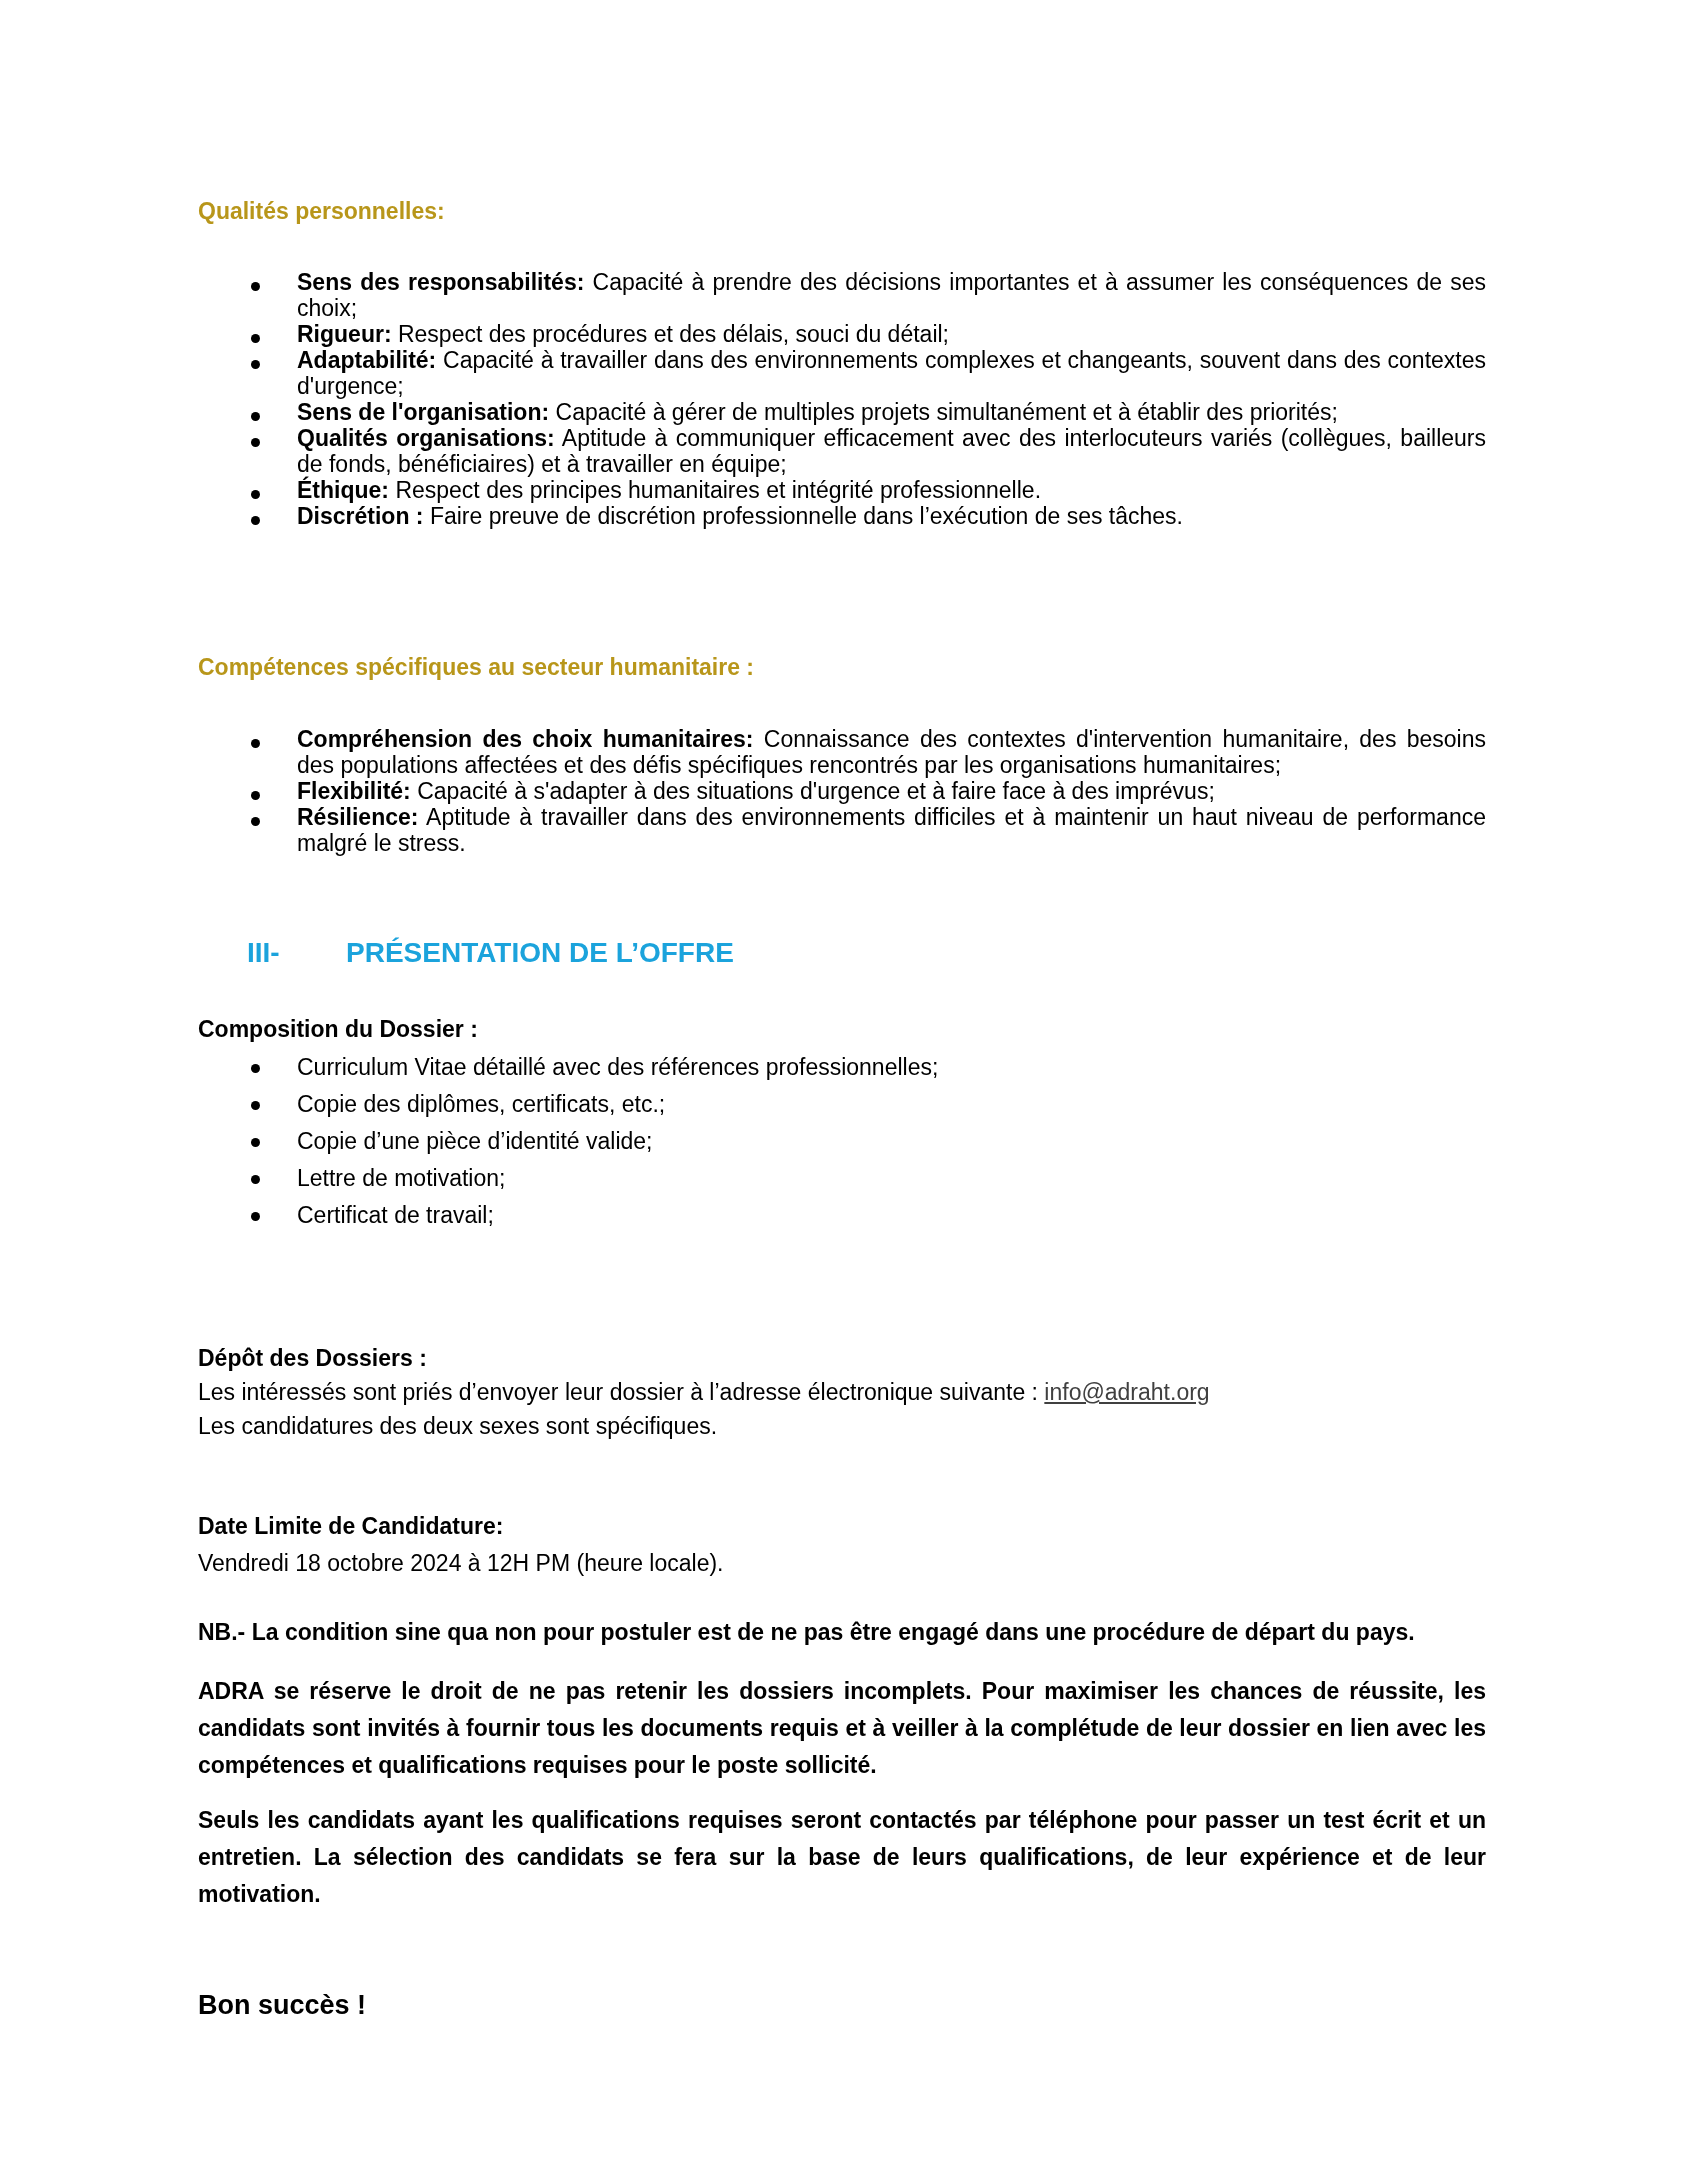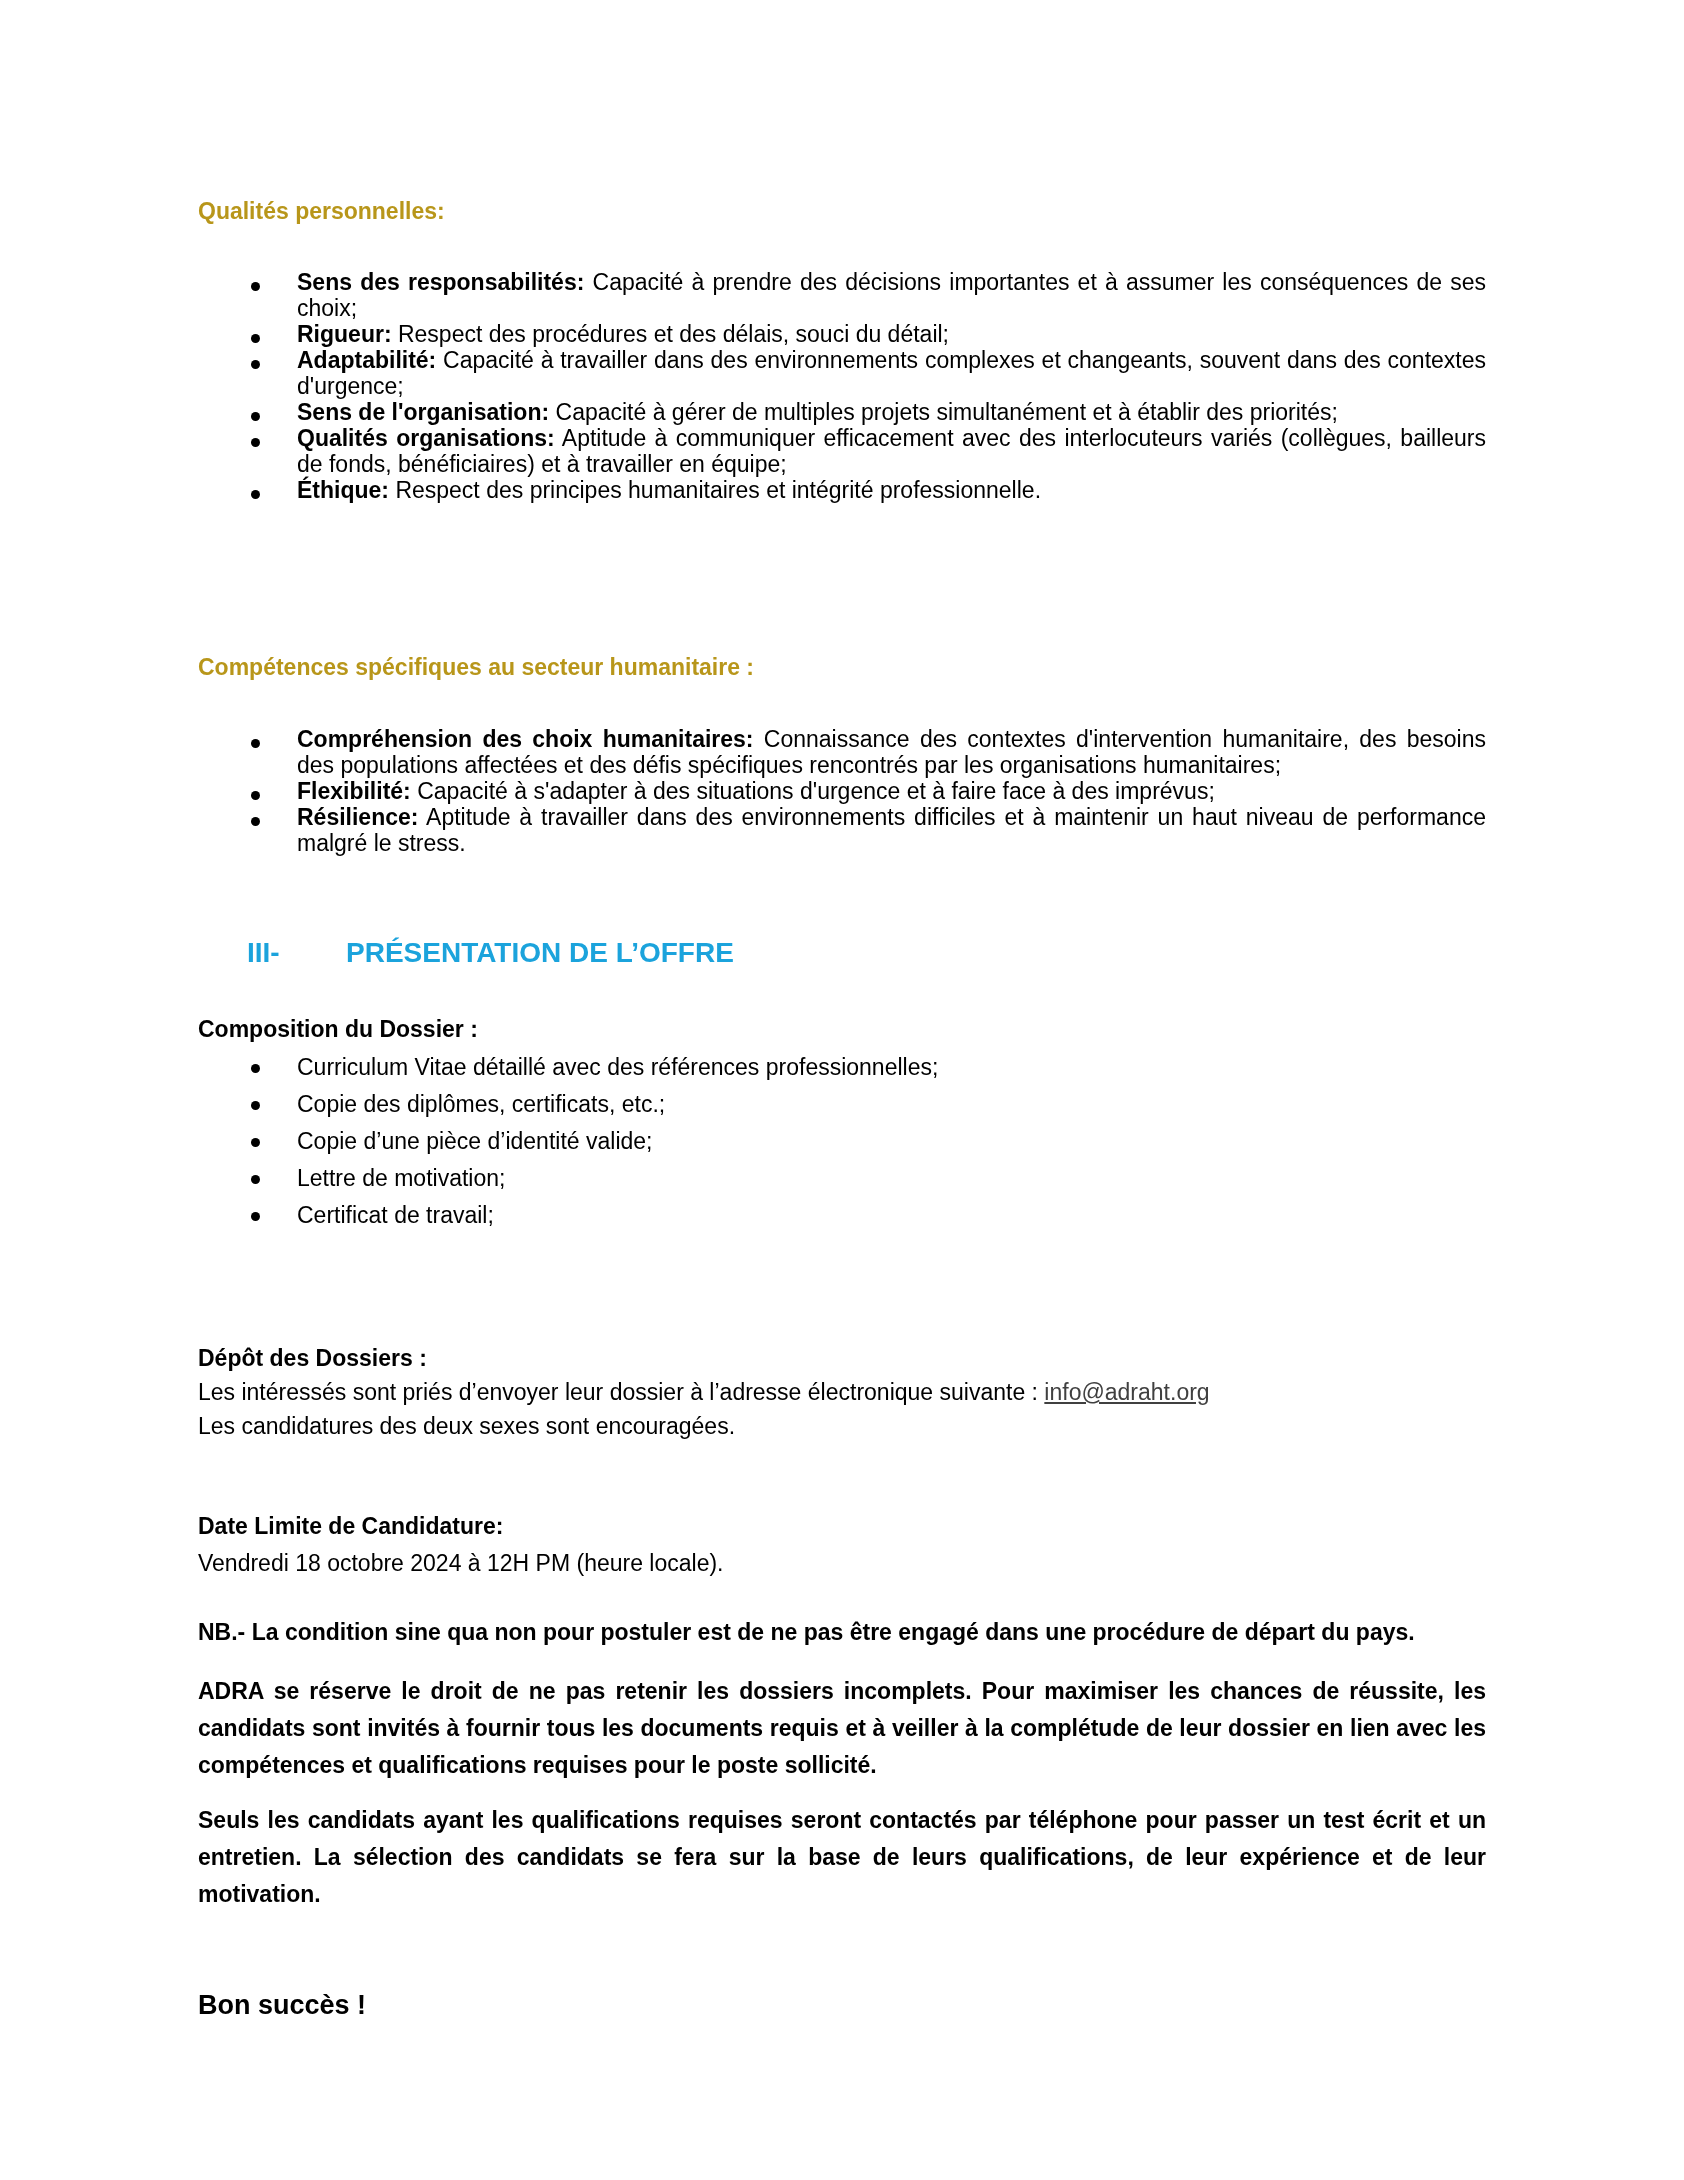--- a/index.html
+++ b/index.html
@@ -24,20 +24,21 @@
 
   <div class="abs gold" style="top:198px;">Qualités personnelles:</div>
 
   <ul class="b abs" style="top:269px;">
     <li><span class="dot"></span><b>Sens des responsabilités:</b><span> Capacité à prendre des décisions importantes et à assumer les conséquences de ses choix;</span></li>
     <li><span class="dot"></span><b>Rigueur:</b><span> Respect des procédures et des délais, souci du détail;</span></li>
     <li><span class="dot"></span><b>Adaptabilité:</b><span> Capacité à travailler dans des environnements complexes et changeants, souvent dans des contextes d'urgence;</span></li>
     <li><span class="dot"></span><b>Sens de l'organisation:</b><span> Capacité à gérer de multiples projets simultanément et à établir des priorités;</span></li>
     <li><span class="dot"></span><b>Qualités organisations:</b><span> Aptitude à communiquer efficacement avec des interlocuteurs variés (collègues, bailleurs de fonds, bénéficiaires) et à travailler en équipe;</span></li>
     <li><span class="dot"></span><b>Éthique:</b><span> Respect des principes humanitaires et intégrité professionnelle.</span></li>
+    <li><span class="dot"></span><b>Discrétion :</b><span>  Faire preuve de discrétion professionnelle dans l’exécution de ses tâches.</span></li>
   </ul>
 
   <div class="abs gold" style="top:654px;">Compétences spécifiques au secteur humanitaire :</div>
 
   <ul class="b abs" style="top:726px;">
     <li><span class="dot"></span><b>Compréhension des choix humanitaires:</b><span> Connaissance des contextes d'intervention humanitaire, des besoins des populations affectées et des défis spécifiques rencontrés par les organisations humanitaires;</span></li>
     <li><span class="dot"></span><b>Flexibilité:</b><span> Capacité à s'adapter à des situations d'urgence et à faire face à des imprévus;</span></li>
     <li><span class="dot"></span><b>Résilience:</b><span> Aptitude à travailler dans des environnements difficiles et à maintenir un haut niveau de performance malgré le stress.</span></li>
   </ul>
 
@@ -52,21 +53,21 @@
     <li style="line-height:37px;"><span class="dot" style="top:14.5px;"></span><span>Curriculum Vitae détaillé avec des références professionnelles;</span></li>
     <li style="line-height:37px;"><span class="dot" style="top:14.5px;"></span><span>Copie des diplômes, certificats, etc.;</span></li>
     <li style="line-height:37px;"><span class="dot" style="top:14.5px;"></span><span>Copie d’une pièce d’identité valide;</span></li>
     <li style="line-height:37px;"><span class="dot" style="top:14.5px;"></span><span>Lettre de motivation;</span></li>
     <li style="line-height:37px;"><span class="dot" style="top:14.5px;"></span><span>Certificat de travail;</span></li>
   </ul>
 
   <div class="abs t" style="top:1341px;">
     <div><b>Dépôt des Dossiers :</b></div>
     <div><span>Les intéressés sont priés d’envoyer leur dossier à l’adresse électronique suivante :  </span><a class="link" href="#">info@adraht.org</a></div>
-    <div>Les candidatures des deux sexes sont encouragées.</div>
+    <div>Les candidatures des deux sexes sont spécifiques.</div>
   </div>
 
   <div class="abs t" style="top:1508px;">
     <div style="line-height:37px;"><b>Date Limite de Candidature:</b></div>
     <div style="line-height:37px;">Vendredi 18 octobre 2024 à 12H PM (heure locale).</div>
   </div>
 
   <div class="abs t just" style="top:1615px; font-weight:bold;">NB.- La condition sine qua non pour postuler est de ne pas être engagé dans une procédure de départ du pays.</div>
 
   <div class="abs t just" style="top:1673px; font-weight:bold; line-height:37px;">ADRA se réserve le droit de ne pas retenir les dossiers incomplets. Pour maximiser les chances de réussite, les candidats sont invités à fournir tous les documents requis et à veiller à la complétude de leur dossier en lien avec les compétences et qualifications requises pour le poste sollicité.</div>

